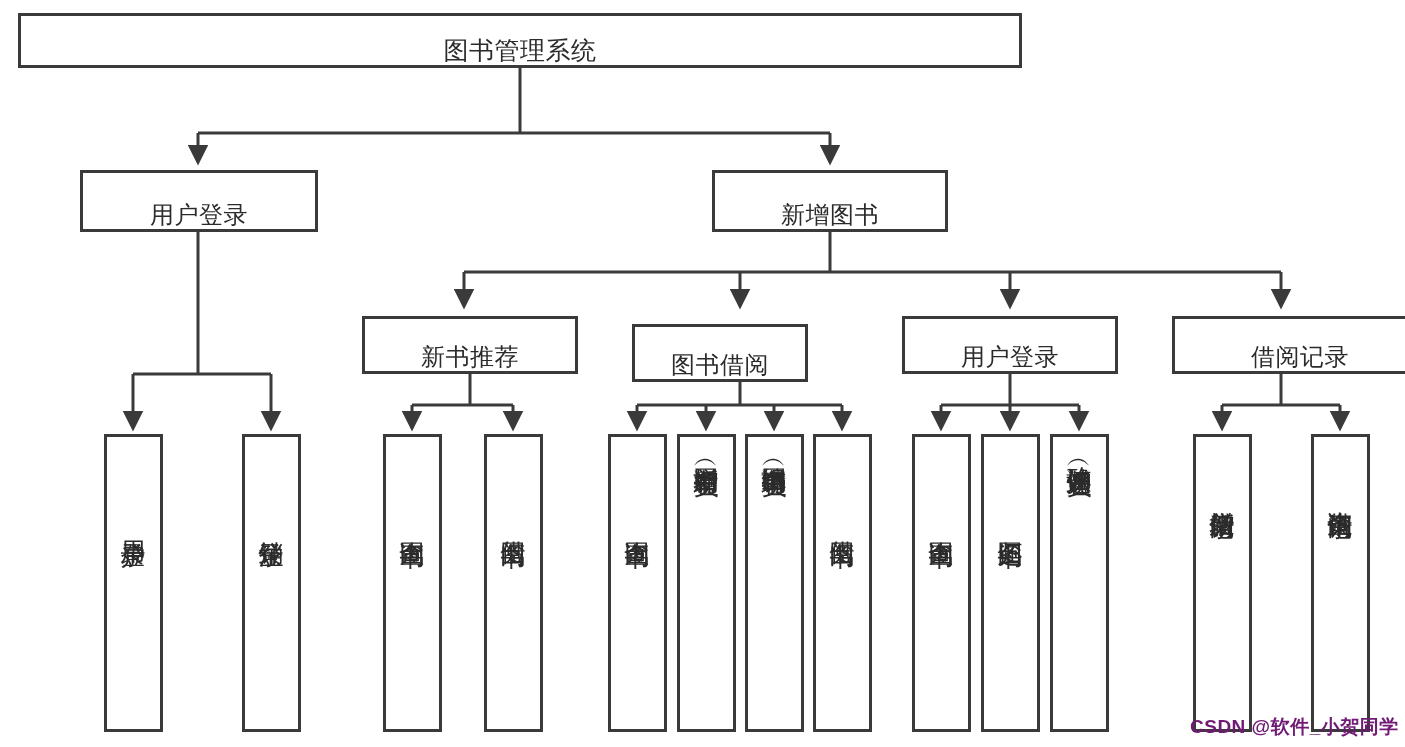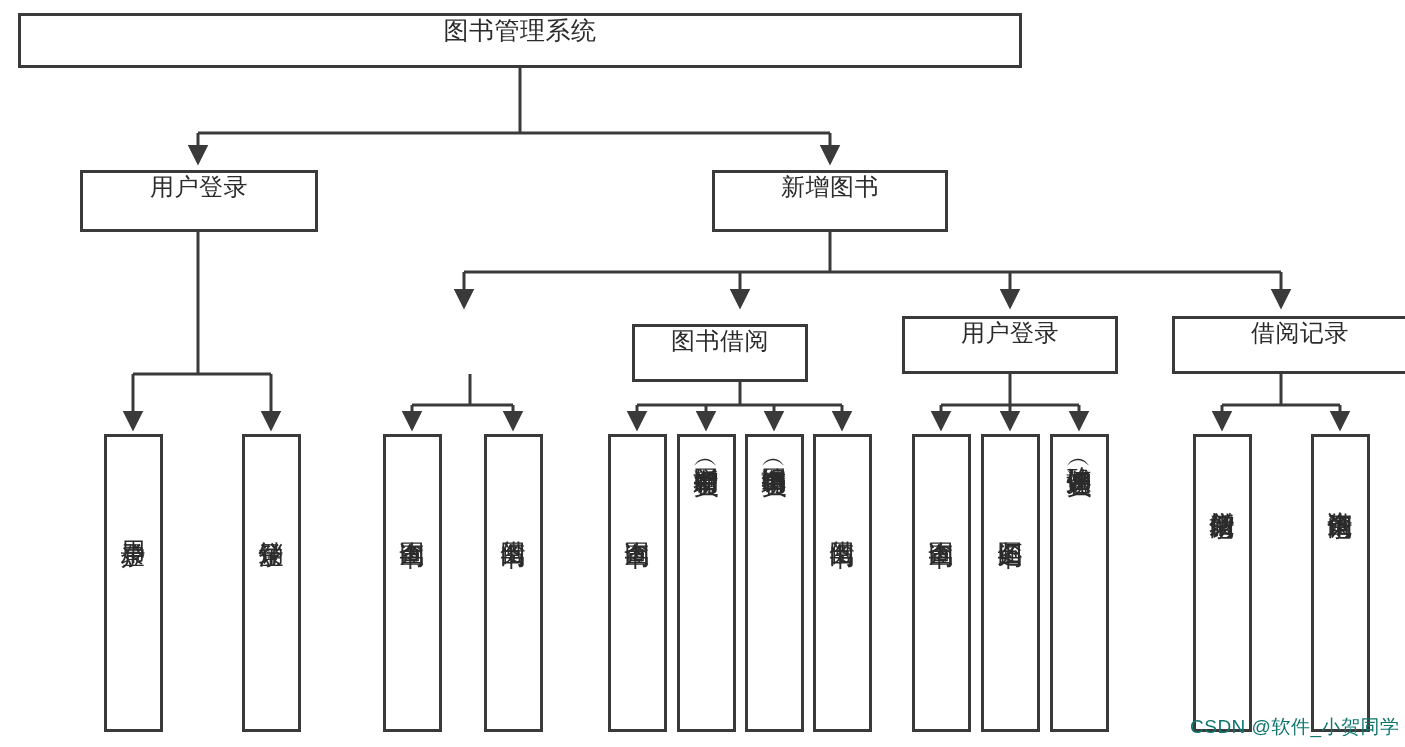--- a/index.html
+++ b/index.html
@@ -25,21 +25,21 @@
     width: 1405px;
     height: 747px;
     pointer-events: none;
   }
   .node {
     position: absolute;
     box-sizing: border-box;
     border: 3px solid #3a3a3a;
     background: #ffffff;
     display: flex;
-    align-items: flex-start;
+    align-items: flex-end;
     justify-content: center;
     color: #2b2b2b;
   }
   .node .label {
     display: block;
     text-align: center;
     line-height: 1.18;
     letter-spacing: 0.5px;
   }
   .node.root .label   { font-size: 25px; }
@@ -58,23 +58,24 @@
     line-height: 1.12;
     letter-spacing: 1px;
     white-space: nowrap;
     padding-top: 6px;
   }
   .node.leaf.pad-lo .label { padding-top: 80px; }
   .node.leaf.pad-mid .label { padding-top: 50px; }
   .watermark {
     position: absolute;
     font-size: 19px;
-    color: #0f766e;
+    color: #701a75;
     white-space: nowrap;
     letter-spacing: 0.5px;
+    font-weight: bold;
   }
 </style>
 </head>
 <body>
 
 <div id="canvas">
 
   <svg class="wires" viewBox="0 0 1405 747">
     <defs>
       <marker id="arrow" viewBox="0 0 12 12" refX="10" refY="6" markerWidth="7" markerHeight="7" orient="auto-start-reverse">
@@ -130,20 +131,23 @@
     <span class="label">图书管理系统</span>
   </div>
 
   <div class="node lvl2" style="left:80px; top:170px; width:238px; height:62px;">
     <span class="label">用户登录</span>
   </div>
   <div class="node lvl2" style="left:712px; top:170px; width:236px; height:62px;">
     <span class="label">新增图书</span>
   </div>
 
+  <div class="node lvl3" style="left:362px; top:316px; width:216px; height:58px;">
+    <span class="label">新书推荐</span>
+  </div>
   <div class="node lvl3" style="left:632px; top:324px; width:176px; height:58px;">
     <span class="label">图书借阅</span>
   </div>
   <div class="node lvl3" style="left:902px; top:316px; width:216px; height:58px;">
     <span class="label">用户登录</span>
   </div>
   <div class="node lvl3" style="left:1172px; top:316px; width:256px; height:58px;">
     <span class="label">借阅记录</span>
   </div>
 

